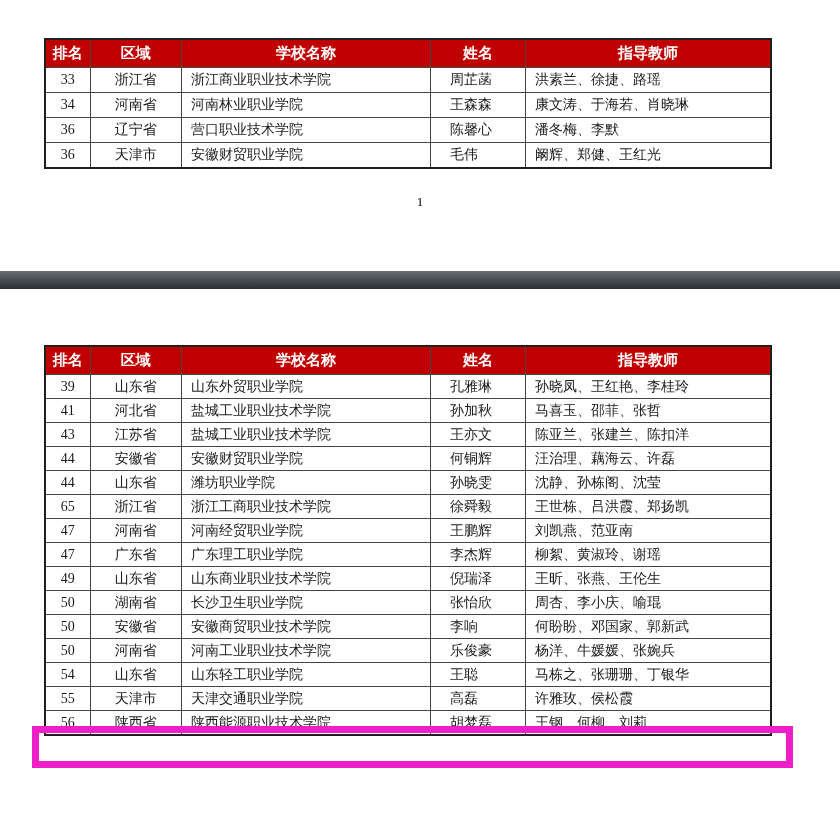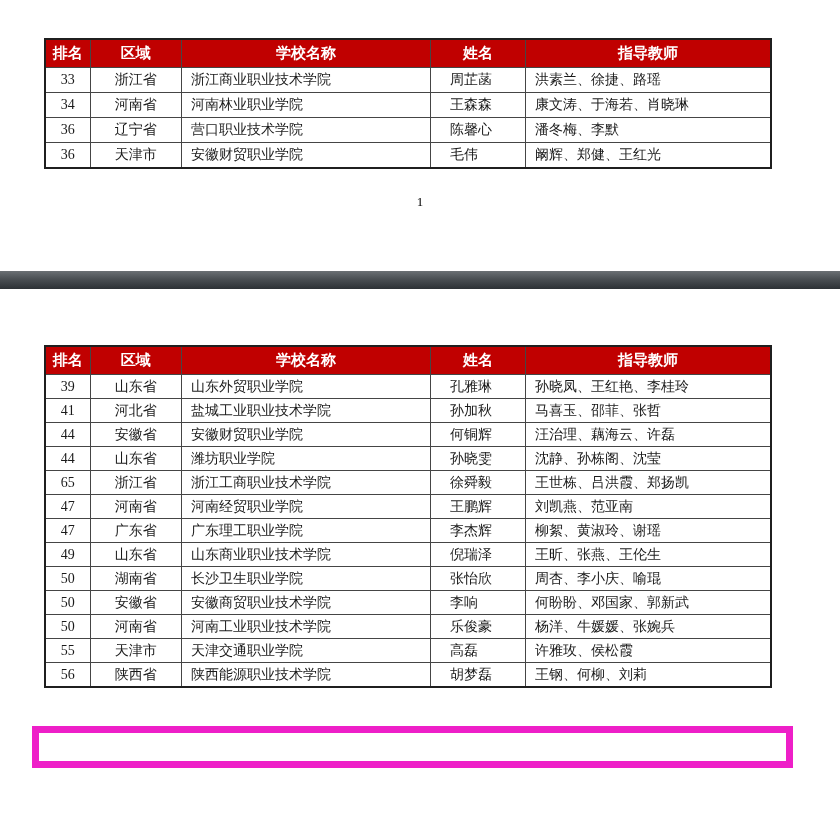--- a/index.html
+++ b/index.html
@@ -151,20 +151,27 @@
           <td class="c4">孙晓凤、王红艳、李桂玲</td>
         </tr>
         <tr>
           <td class="c0">41</td>
           <td class="c1">河北省</td>
           <td class="c2">盐城工业职业技术学院</td>
           <td class="c3">孙加秋</td>
           <td class="c4">马喜玉、邵菲、张哲</td>
         </tr>
         <tr>
+          <td class="c0">43</td>
+          <td class="c1">江苏省</td>
+          <td class="c2">盐城工业职业技术学院</td>
+          <td class="c3">王亦文</td>
+          <td class="c4">陈亚兰、张建兰、陈扣洋</td>
+        </tr>
+        <tr>
           <td class="c0">44</td>
           <td class="c1">安徽省</td>
           <td class="c2">安徽财贸职业学院</td>
           <td class="c3">何铜辉</td>
           <td class="c4">汪治理、藕海云、许磊</td>
         </tr>
         <tr>
           <td class="c0">44</td>
           <td class="c1">山东省</td>
           <td class="c2">潍坊职业学院</td>
@@ -214,20 +221,27 @@
           <td class="c4">何盼盼、邓国家、郭新武</td>
         </tr>
         <tr>
           <td class="c0">50</td>
           <td class="c1">河南省</td>
           <td class="c2">河南工业职业技术学院</td>
           <td class="c3">乐俊豪</td>
           <td class="c4">杨洋、牛媛媛、张婉兵</td>
         </tr>
         <tr>
+          <td class="c0">54</td>
+          <td class="c1">山东省</td>
+          <td class="c2">山东轻工职业学院</td>
+          <td class="c3">王聪</td>
+          <td class="c4">马栋之、张珊珊、丁银华</td>
+        </tr>
+        <tr>
           <td class="c0">55</td>
           <td class="c1">天津市</td>
           <td class="c2">天津交通职业学院</td>
           <td class="c3">高磊</td>
           <td class="c4">许雅玫、侯松霞</td>
         </tr>
         <tr>
           <td class="c0">56</td>
           <td class="c1">陕西省</td>
           <td class="c2">陕西能源职业技术学院</td>

